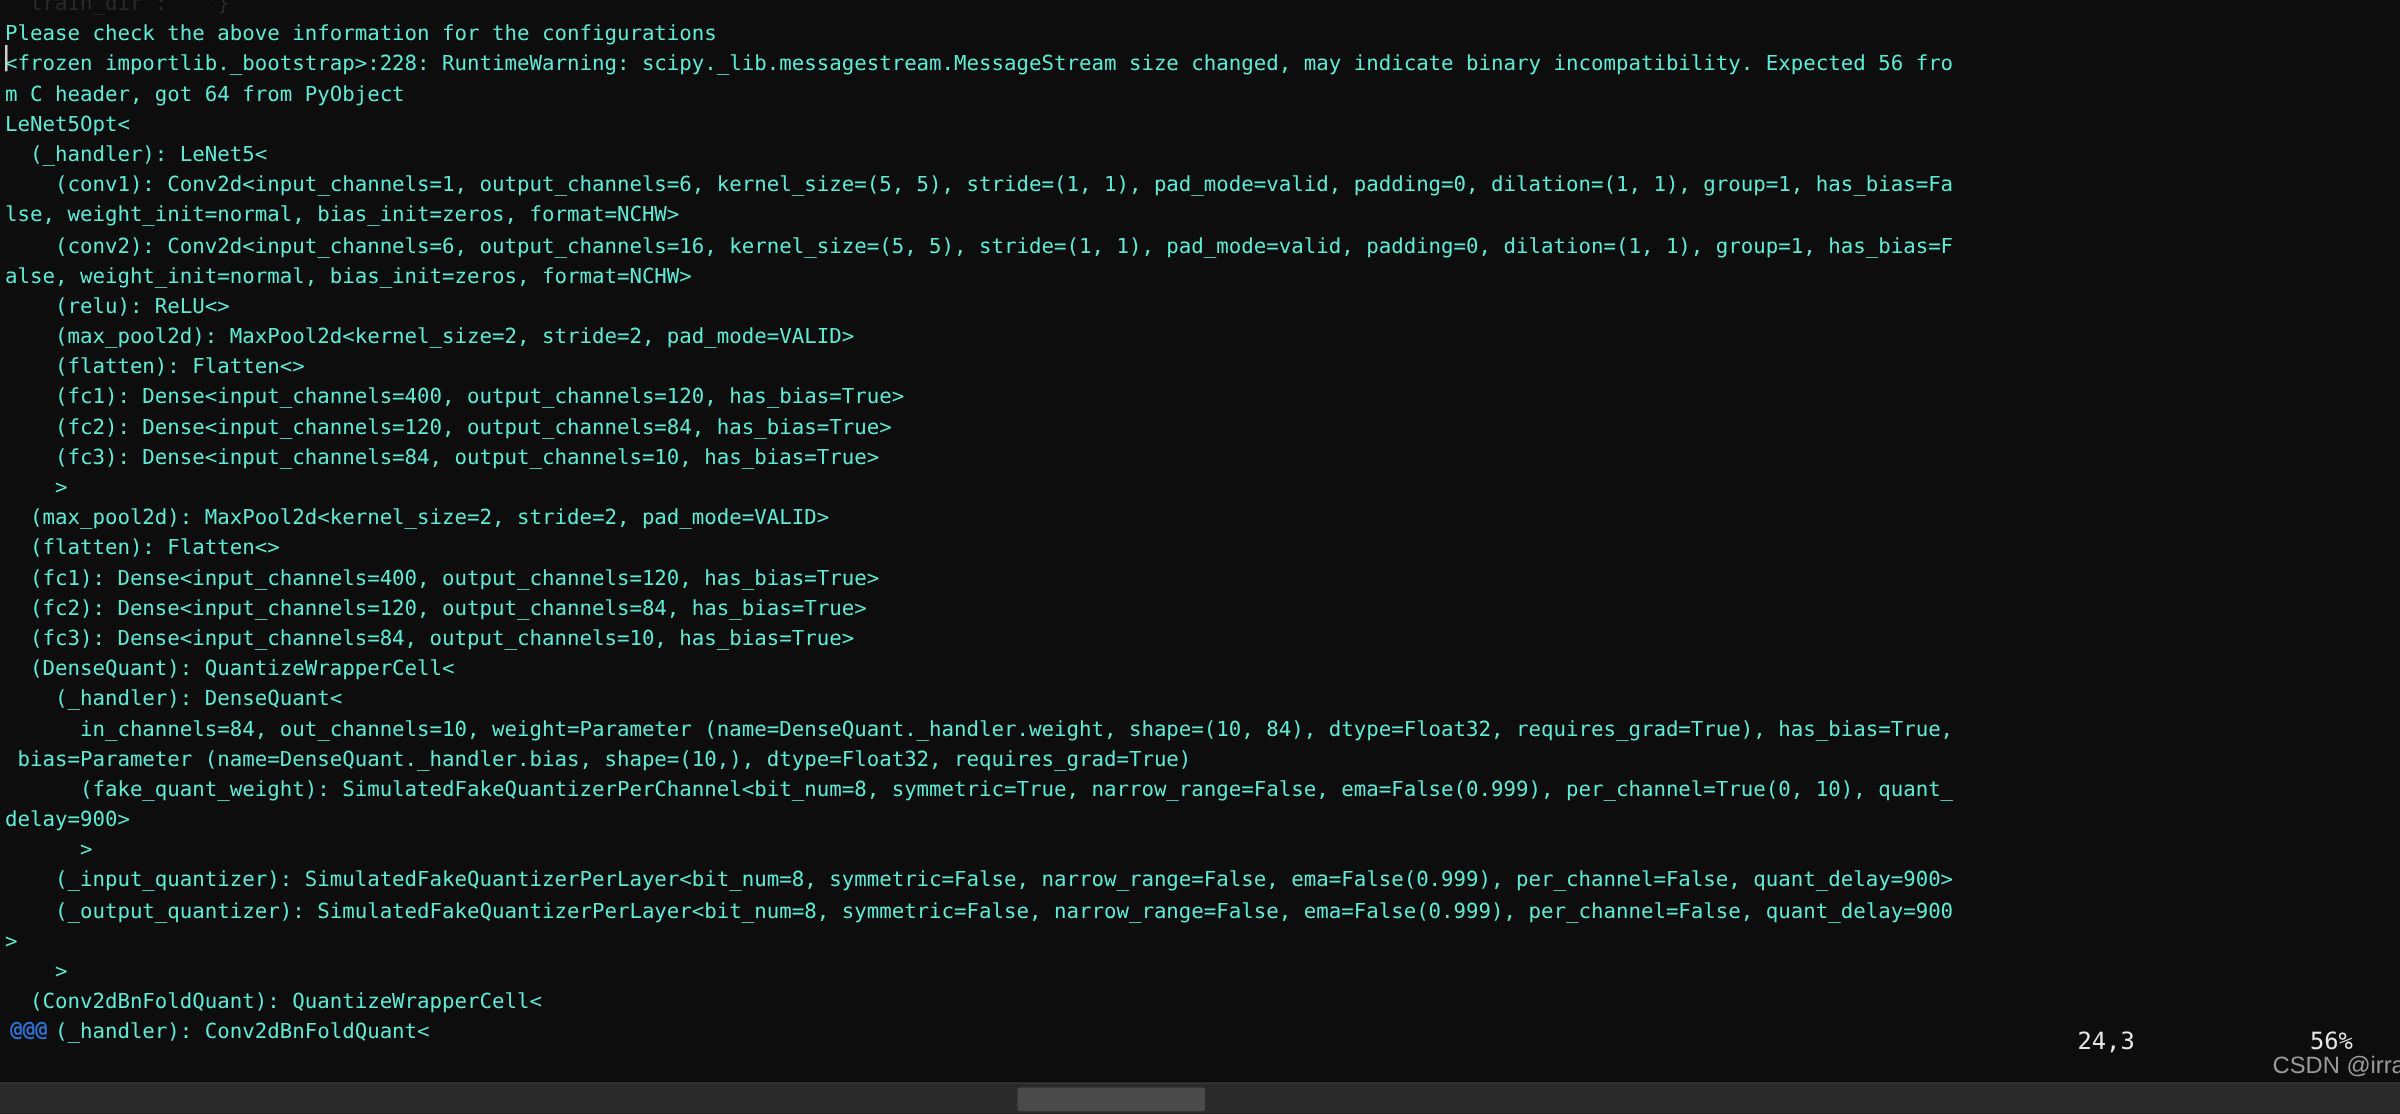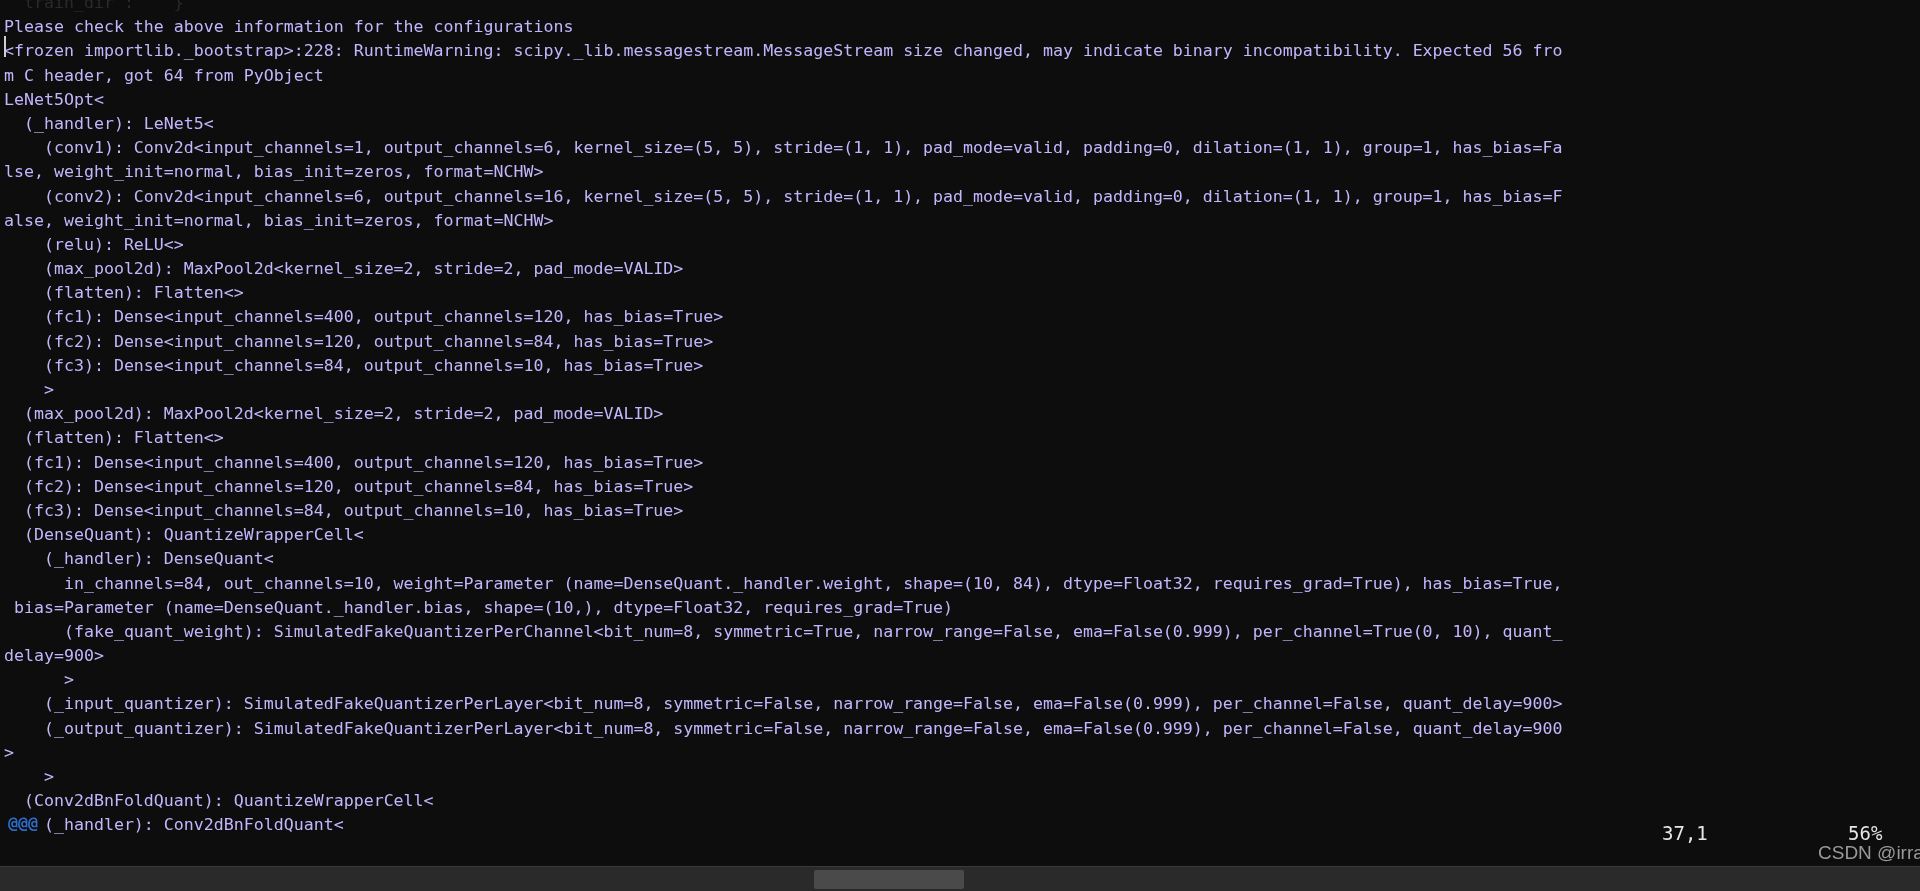--- a/index.html
+++ b/index.html
@@ -34,21 +34,21 @@
     font-size: 16.6px;
     line-height: 24.2px;
     letter-spacing: 0px;
     white-space: pre;
     color: #d4d4d4;
   }
   .line {
     height: 24.2px;
     white-space: pre;
     padding-left: 4px;
-    color: #c4b5fd;
+    color: #5eead4;
   }
   .line.clipped {
     color: #2a2a2a;
   }
   .line.tilde {
     color: #2f6fd0;
     font-weight: bold;
   }
   .cursor-bar {
     position: absolute;
@@ -97,21 +97,21 @@
 <body>
 
 <div id="app">
 
   <div class="terminal">
     <div class="term-lines" id="term-lines"><div class="line clipped">  train_dir : ' '}</div><div class="line">Please check the above information for the configurations</div><div class="line">&lt;frozen importlib._bootstrap&gt;:228: RuntimeWarning: scipy._lib.messagestream.MessageStream size changed, may indicate binary incompatibility. Expected 56 fro</div><div class="line">m C header, got 64 from PyObject</div><div class="line">LeNet5Opt&lt;</div><div class="line">  (_handler): LeNet5&lt;</div><div class="line">    (conv1): Conv2d&lt;input_channels=1, output_channels=6, kernel_size=(5, 5), stride=(1, 1), pad_mode=valid, padding=0, dilation=(1, 1), group=1, has_bias=Fa</div><div class="line">lse, weight_init=normal, bias_init=zeros, format=NCHW&gt;</div><div class="line">    (conv2): Conv2d&lt;input_channels=6, output_channels=16, kernel_size=(5, 5), stride=(1, 1), pad_mode=valid, padding=0, dilation=(1, 1), group=1, has_bias=F</div><div class="line">alse, weight_init=normal, bias_init=zeros, format=NCHW&gt;</div><div class="line">    (relu): ReLU&lt;&gt;</div><div class="line">    (max_pool2d): MaxPool2d&lt;kernel_size=2, stride=2, pad_mode=VALID&gt;</div><div class="line">    (flatten): Flatten&lt;&gt;</div><div class="line">    (fc1): Dense&lt;input_channels=400, output_channels=120, has_bias=True&gt;</div><div class="line">    (fc2): Dense&lt;input_channels=120, output_channels=84, has_bias=True&gt;</div><div class="line">    (fc3): Dense&lt;input_channels=84, output_channels=10, has_bias=True&gt;</div><div class="line">    &gt;</div><div class="line">  (max_pool2d): MaxPool2d&lt;kernel_size=2, stride=2, pad_mode=VALID&gt;</div><div class="line">  (flatten): Flatten&lt;&gt;</div><div class="line">  (fc1): Dense&lt;input_channels=400, output_channels=120, has_bias=True&gt;</div><div class="line">  (fc2): Dense&lt;input_channels=120, output_channels=84, has_bias=True&gt;</div><div class="line">  (fc3): Dense&lt;input_channels=84, output_channels=10, has_bias=True&gt;</div><div class="line">  (DenseQuant): QuantizeWrapperCell&lt;</div><div class="line">    (_handler): DenseQuant&lt;</div><div class="line">      in_channels=84, out_channels=10, weight=Parameter (name=DenseQuant._handler.weight, shape=(10, 84), dtype=Float32, requires_grad=True), has_bias=True,</div><div class="line"> bias=Parameter (name=DenseQuant._handler.bias, shape=(10,), dtype=Float32, requires_grad=True)</div><div class="line">      (fake_quant_weight): SimulatedFakeQuantizerPerChannel&lt;bit_num=8, symmetric=True, narrow_range=False, ema=False(0.999), per_channel=True(0, 10), quant_</div><div class="line">delay=900&gt;</div><div class="line">      &gt;</div><div class="line">    (_input_quantizer): SimulatedFakeQuantizerPerLayer&lt;bit_num=8, symmetric=False, narrow_range=False, ema=False(0.999), per_channel=False, quant_delay=900&gt;</div><div class="line">    (_output_quantizer): SimulatedFakeQuantizerPerLayer&lt;bit_num=8, symmetric=False, narrow_range=False, ema=False(0.999), per_channel=False, quant_delay=900</div><div class="line">&gt;</div><div class="line">    &gt;</div><div class="line">  (Conv2dBnFoldQuant): QuantizeWrapperCell&lt;</div><div class="line">    (_handler): Conv2dBnFoldQuant&lt;</div></div>
     <div class="cursor-bar"></div>
     <div class="line tilde" id="overflow-marker" style="position:absolute;left:4px;top:814px;font-size:16.6px;">@@@</div>
   </div>
 
-  <div class="ruler" id="ruler-pos">37,1</div>
+  <div class="ruler" id="ruler-pos">24,3</div>
   <div class="ruler" id="ruler-pct">56%</div>
 
   <div class="watermark">CSDN @irrationality</div>
 
   <div class="status-bar">
     <div class="scroll-thumb" id="scroll-thumb" style="width: 150px; left: 814px;"></div>
   </div>
 
 </div>
 

